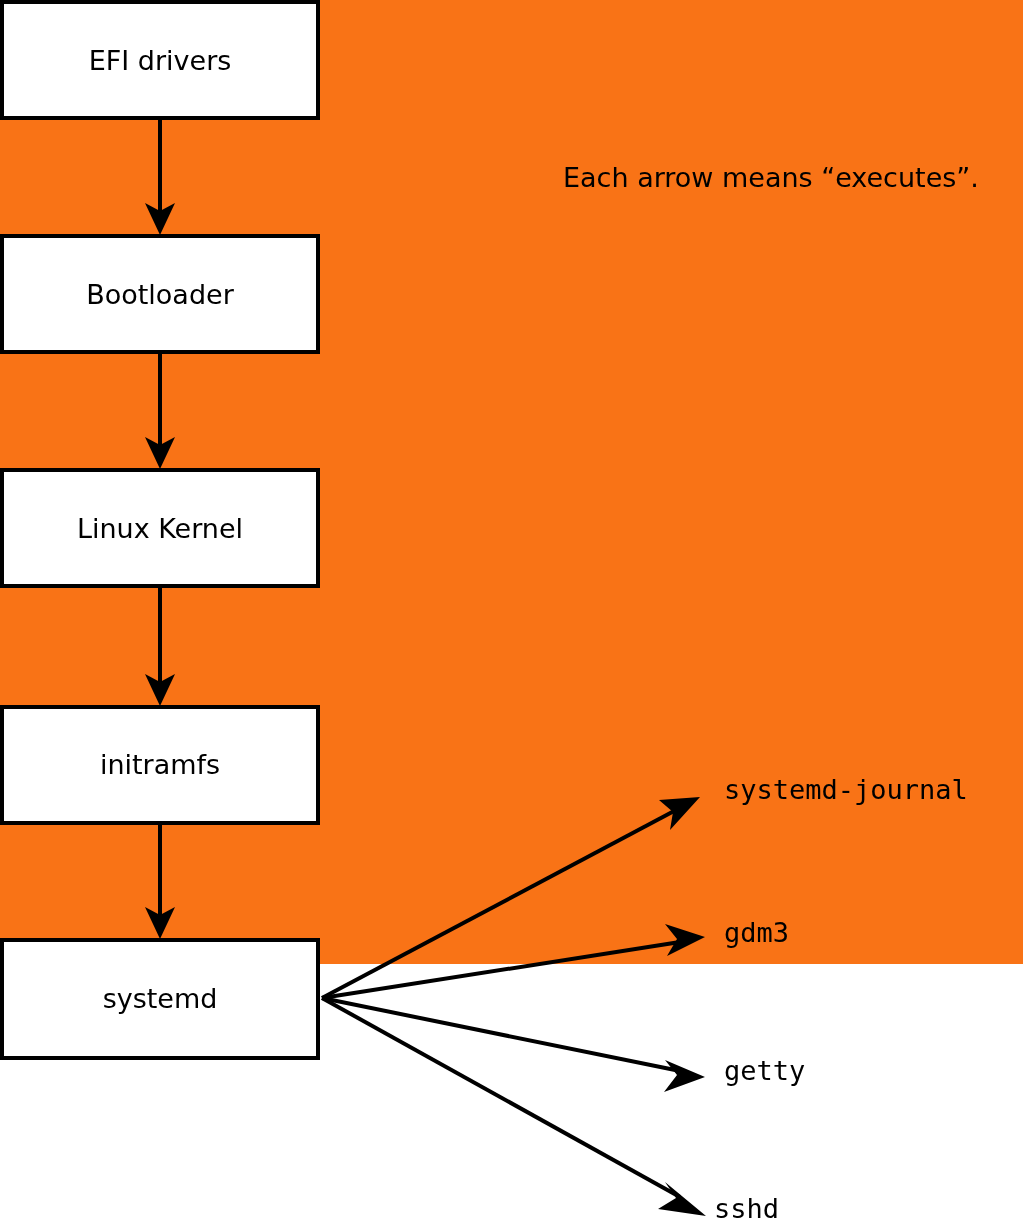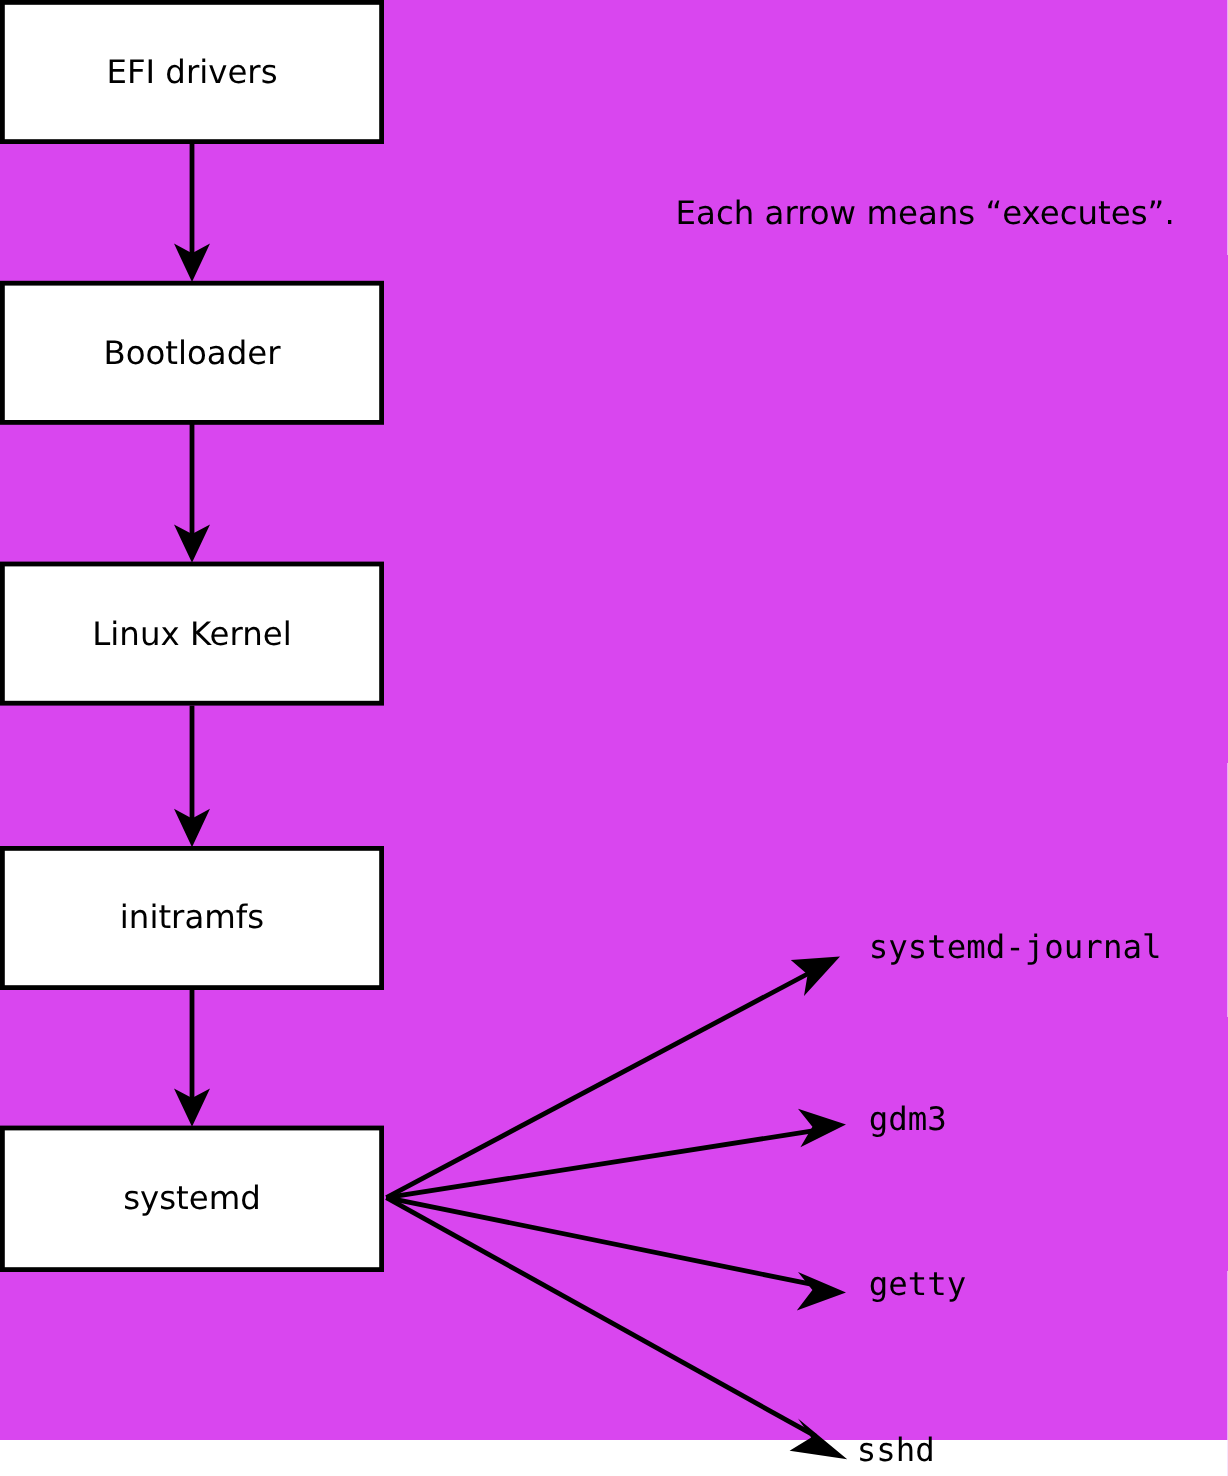--- a/index.html
+++ b/index.html
@@ -10,22 +10,22 @@
   }
   body {
     width: 1023px;
     height: 1230px;
     overflow: hidden;
     font-family: "DejaVu Sans", sans-serif;
   }
   #canvas {
     position: relative;
     width: 1023px;
-    height: 1200px;
-    background: #d946ef;
+    height: 964px;
+    background: #f97316;
   }
   #diagram-svg {
     position: absolute;
     top: 0;
     left: 0;
     width: 1023px;
     height: 1230px;
     display: block;
   }
   .box-label {

